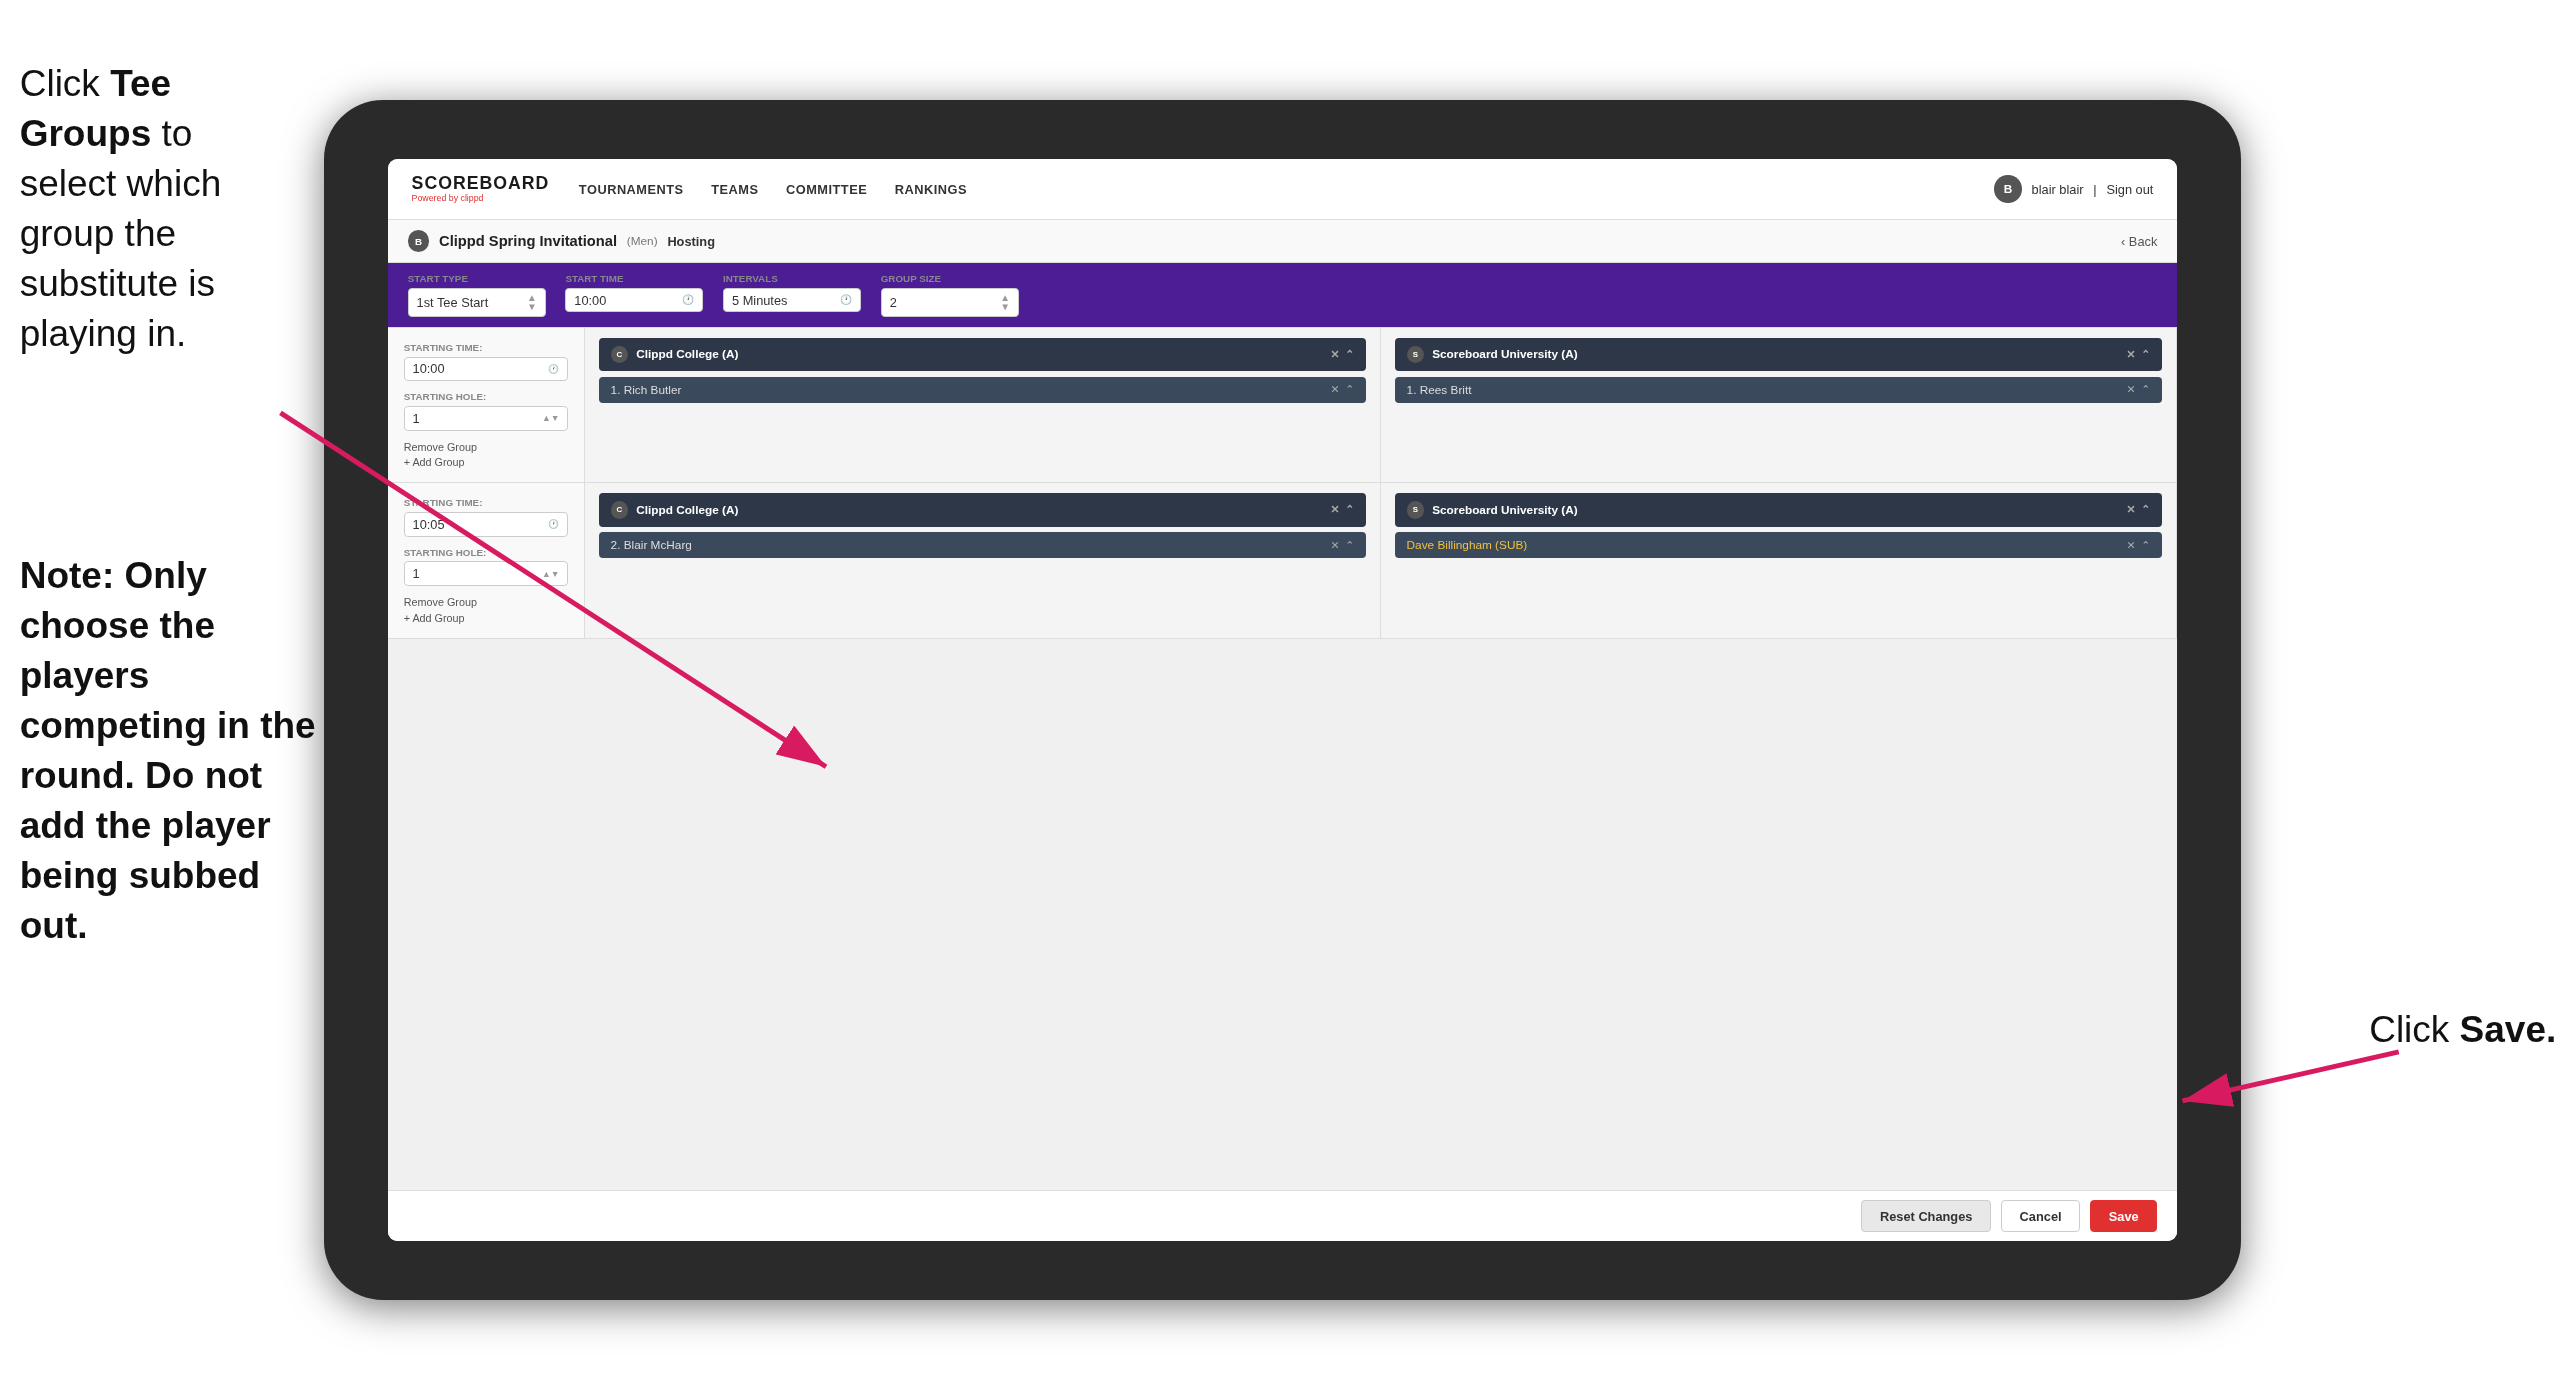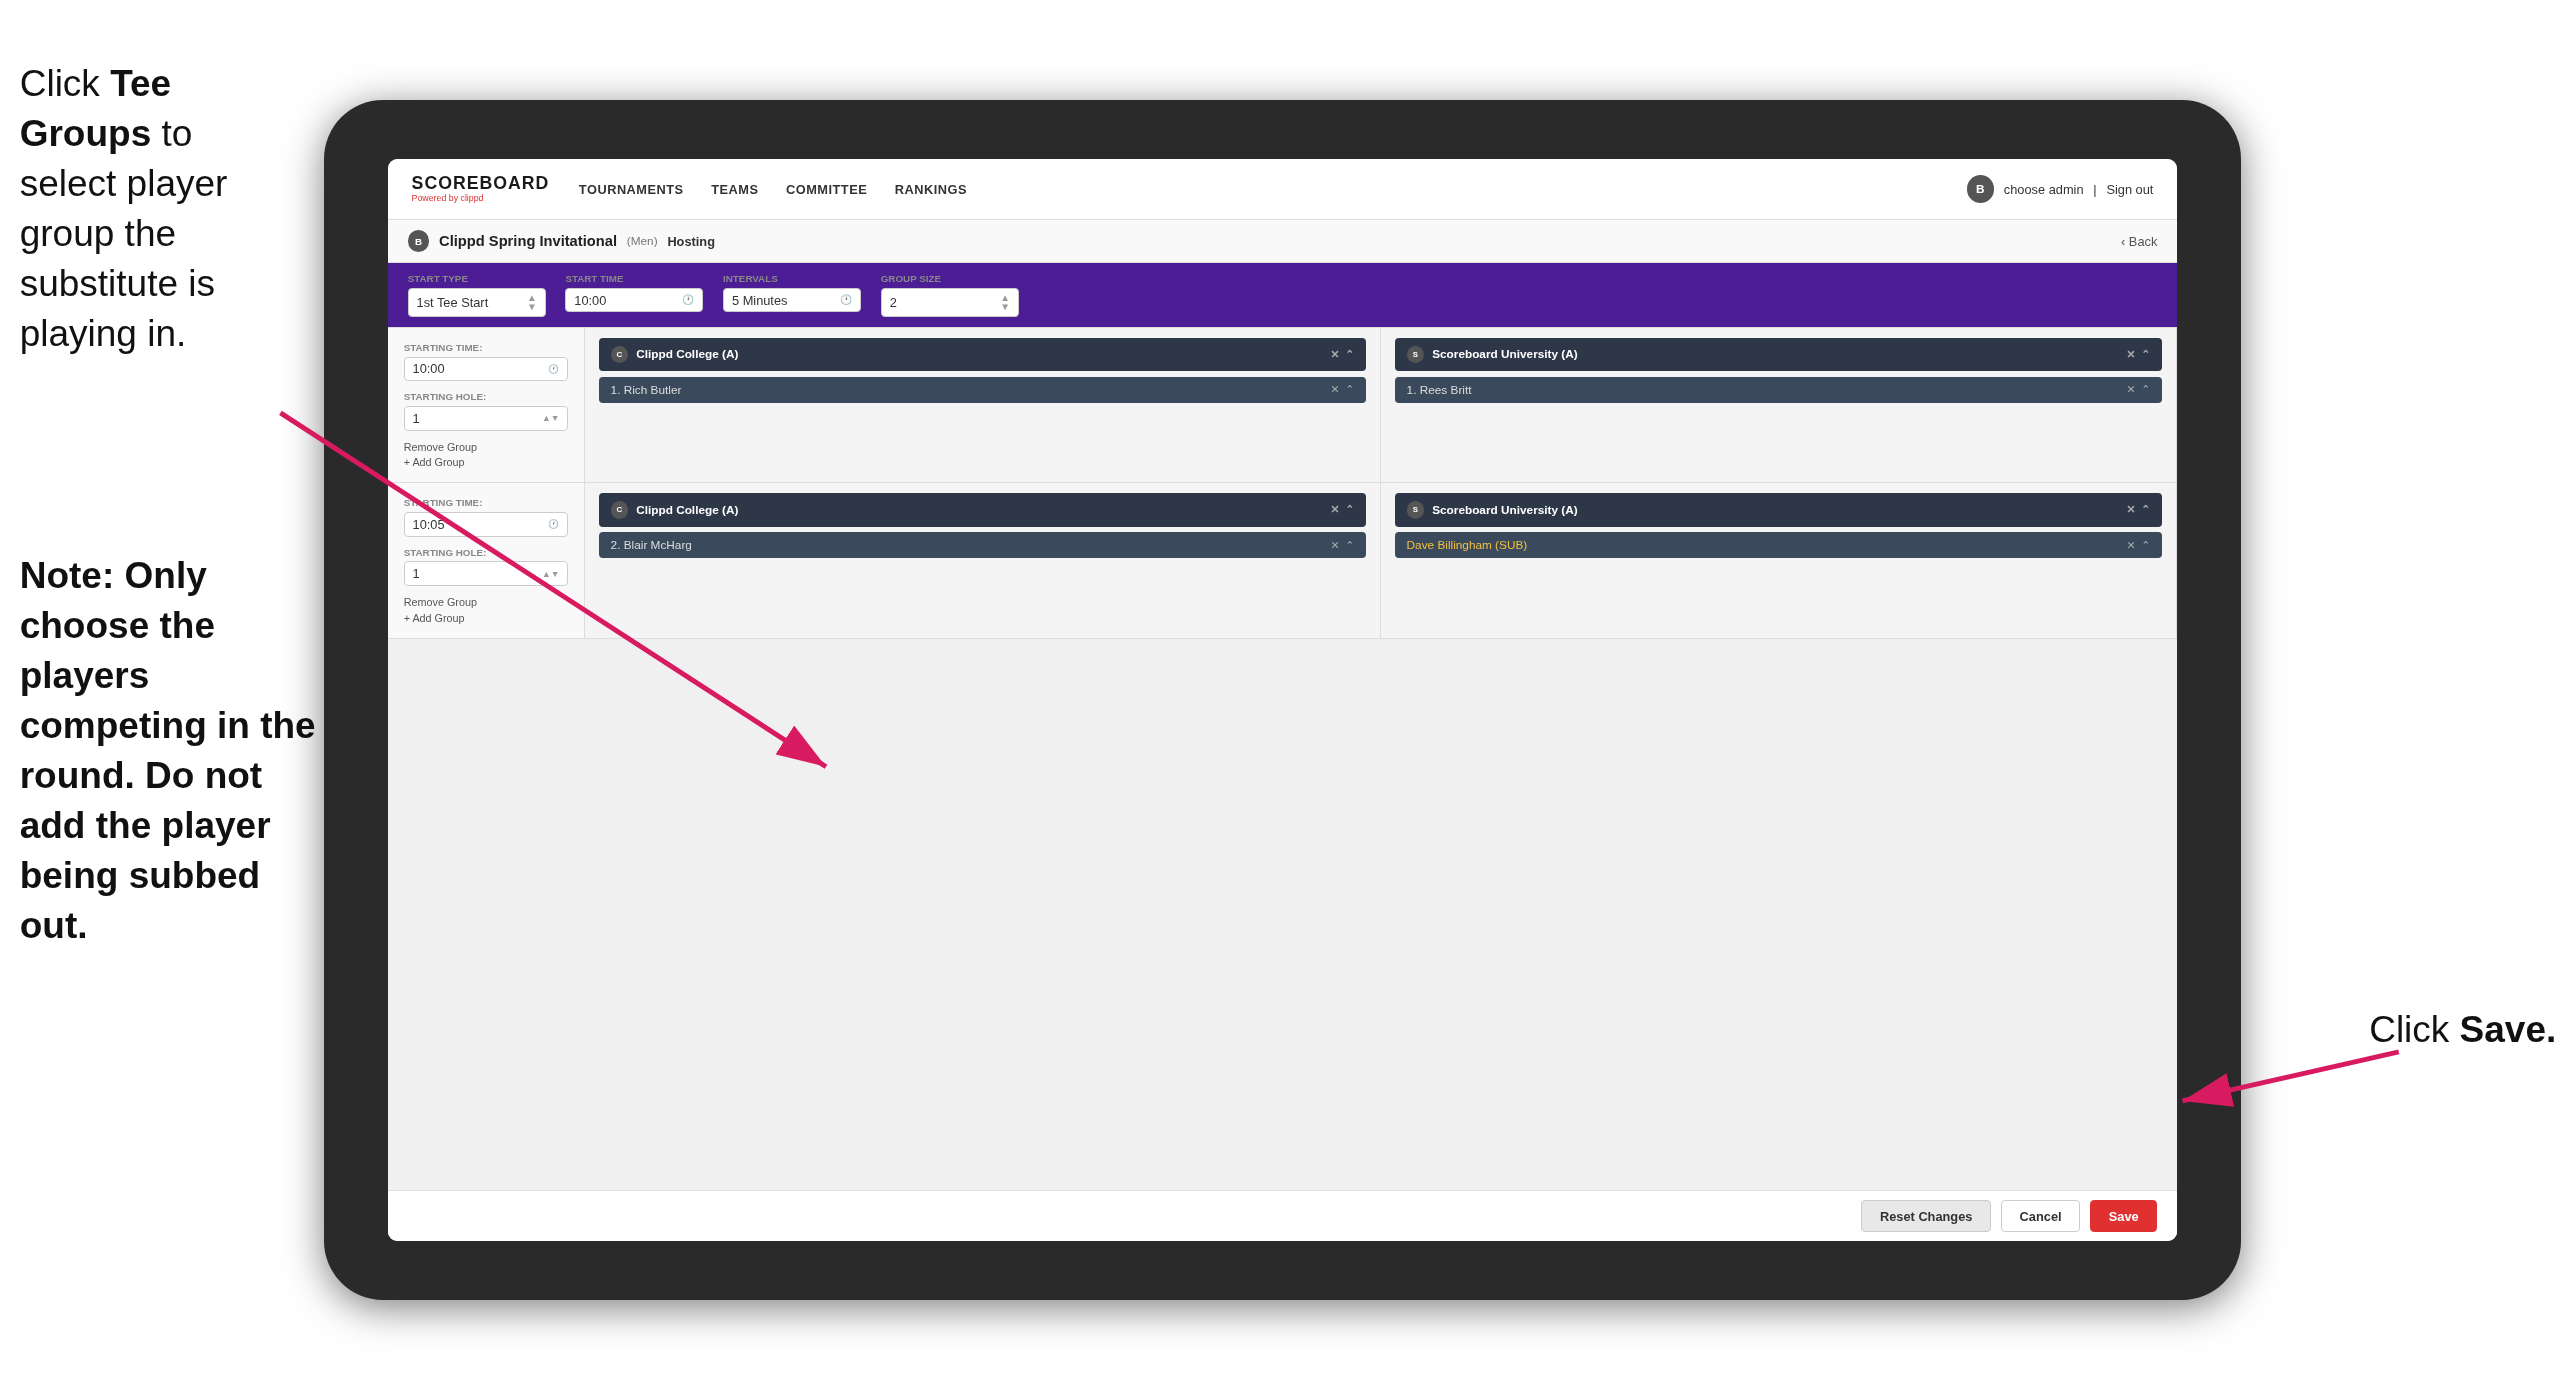--- a/index.html
+++ b/index.html
@@ -406,21 +406,21 @@
     }
 
     svg.annotation-arrow {
       overflow: visible;
     }
   </style>
 </head>
 <body>
 
 <div class="instruction-text">
-  Click <strong>Tee Groups</strong><span> to select player group the substitute is playing in.</span>
+  Click <strong>Tee Groups</strong><span> to select which group the substitute is playing in.</span>
 </div>
 
 <div class="note-text">
   <strong>Note: Only choose the players competing in the round. Do not add the player being subbed out.</strong>
 </div>
 
 <div class="click-save-label">
   Click <strong>Save.</strong>
 </div>
 
@@ -433,21 +433,21 @@
         <span class="logo-sub">Powered by clippd</span>
       </div>
       <div class="nav-links">
         <span class="nav-link">TOURNAMENTS</span>
         <span class="nav-link">TEAMS</span>
         <span class="nav-link">COMMITTEE</span>
         <span class="nav-link">RANKINGS</span>
       </div>
       <div class="nav-right">
         <div class="nav-avatar">B</div>
-        <span>choose admin</span>
+        <span>blair blair</span>
         <span>|</span>
         <span style="cursor:pointer;">Sign out</span>
       </div>
     </div>
 
     <div class="sub-nav">
       <div class="sub-nav-left">
         <div class="sub-nav-badge">B</div>
         <span class="sub-nav-title">Clippd Spring Invitational</span>
         <span class="sub-nav-tag">(Men)</span>

